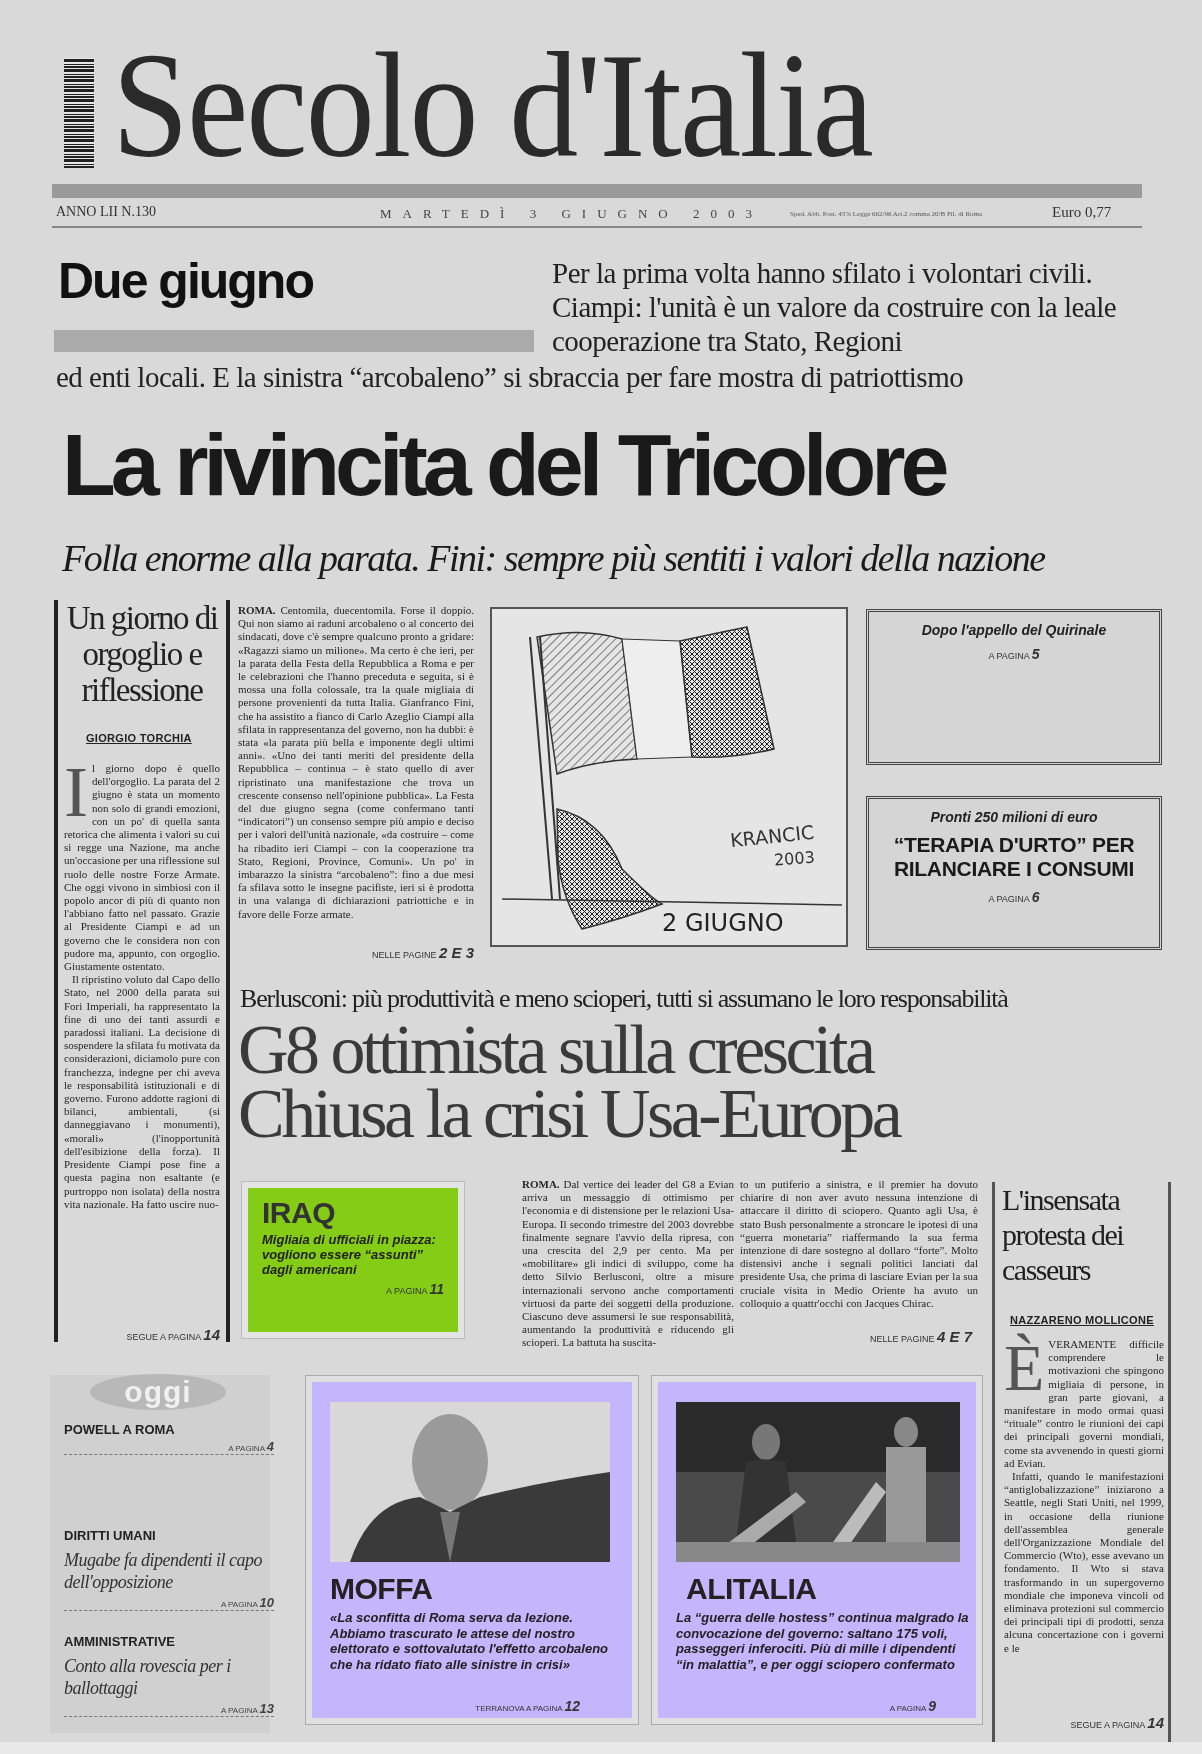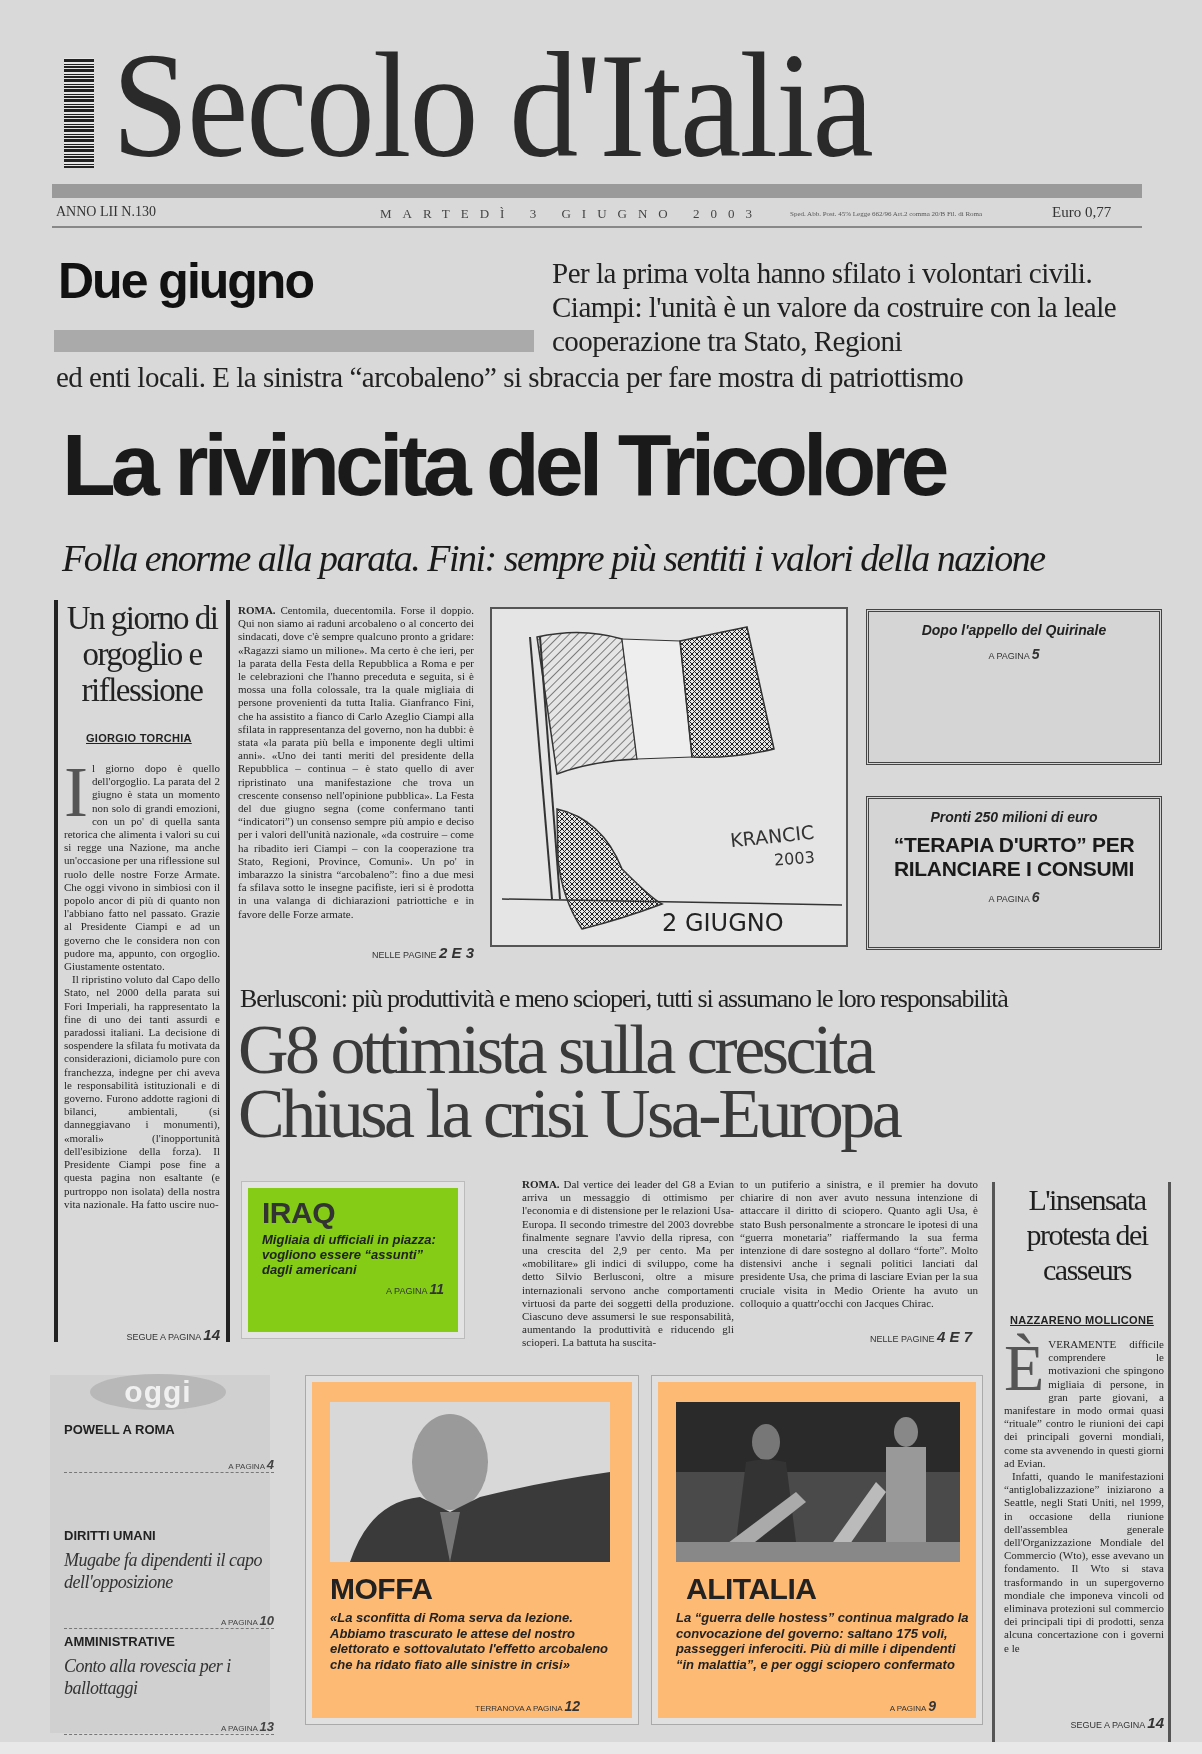--- a/index.html
+++ b/index.html
@@ -119,43 +119,43 @@
       left: 242px; top: 1182px; width: 222px; height: 156px;
       background: #84cc16; border: 6px solid #e3e3e3; outline: 1px solid #bbb;
       font-family: "Liberation Sans", sans-serif; padding: 10px 14px;
     }
     .iraq-title { font-weight: bold; font-size: 30px; line-height: 30px; color: #333; letter-spacing: -0.5px; }
     .iraq-sub { font-style: italic; font-weight: bold; font-size: 13px; line-height: 15px; color: #222; margin-top: 4px; }
     .iraq-page { font-size: 9px; color: #333; text-align: right; margin-top: 4px; }
     .iraq-page b { font-size: 14px; font-style: italic; }
 
     .casseurs-title {
-      left: 1002px; top: 1182px; width: 170px; text-align: center;
+      left: 1002px; top: 1182px; width: 170px; text-align: left;
       font-size: 30px; line-height: 35px; letter-spacing: -1.5px; color: #1f1f1f;
     }
 
     
     .oggi-box { left: 50px; top: 1375px; width: 220px; height: 358px; background: #d0d0d0; }
     .oggi-pill {
       left: 90px; top: 1374px; width: 136px; height: 36px; border-radius: 50%;
       background: #b8b8b8; color: #f0f0f0; font-family: "Liberation Sans", sans-serif;
       font-weight: bold; font-size: 30px; line-height: 36px; text-align: center; letter-spacing: 1px;
     }
     .oggi-item { left: 64px; width: 210px; }
     .oggi-cat { font-family: "Liberation Sans", sans-serif; font-weight: bold; font-size: 13px; color: #222; }
     .oggi-text { font-style: italic; font-size: 18px; line-height: 22px; color: #333; margin-top: 6px; letter-spacing: -0.5px; }
     .oggi-page {
       border-bottom: 1px dashed #777; text-align: right; font-size: 8px; color: #444;
-      font-family: "Liberation Sans", sans-serif; margin-top: 20px;
+      font-family: "Liberation Sans", sans-serif; margin-top: 2px;
     }
     .oggi-page b { font-size: 13px; font-style: italic; }
 
     
     .photo-box {
-      background: #fdba74; border: 6px solid #e0e0e0; outline: 1px solid #aaa;
+      background: #c4b5fd; border: 6px solid #e0e0e0; outline: 1px solid #aaa;
       font-family: "Liberation Sans", sans-serif;
     }
     .photo {
       background: linear-gradient(135deg, #e8e8e8 0%, #bbb 40%, #555 70%, #333 100%);
     }
     .photo-crowd {
       background:
         repeating-linear-gradient(90deg, #333 0 12px, #777 12px 30px, #222 30px 40px, #999 40px 60px),
         #555;
     }

